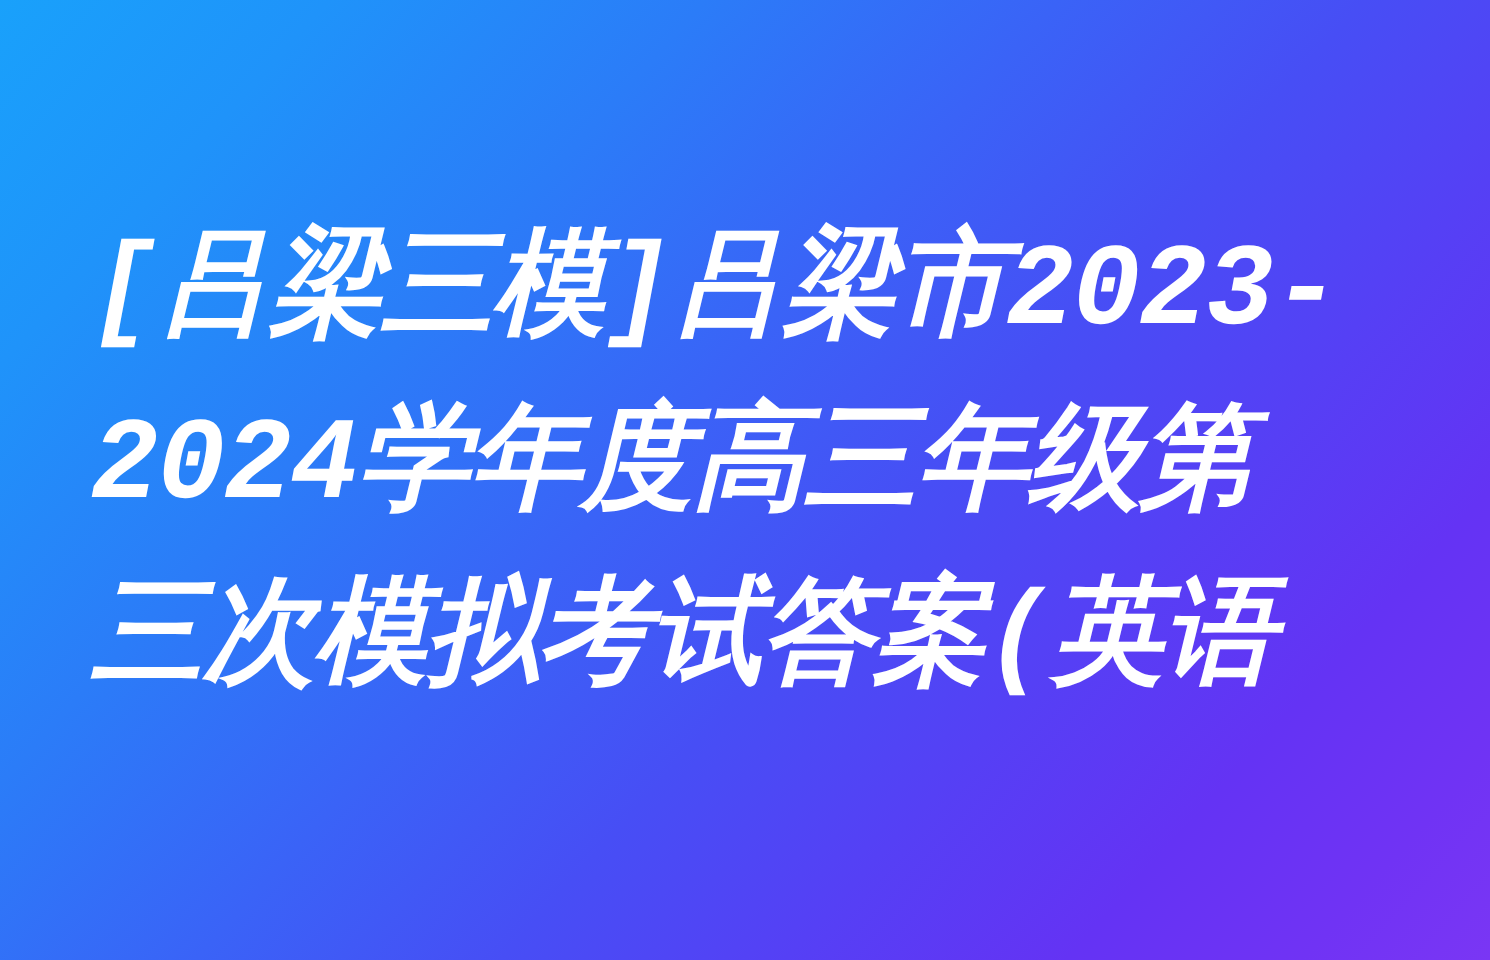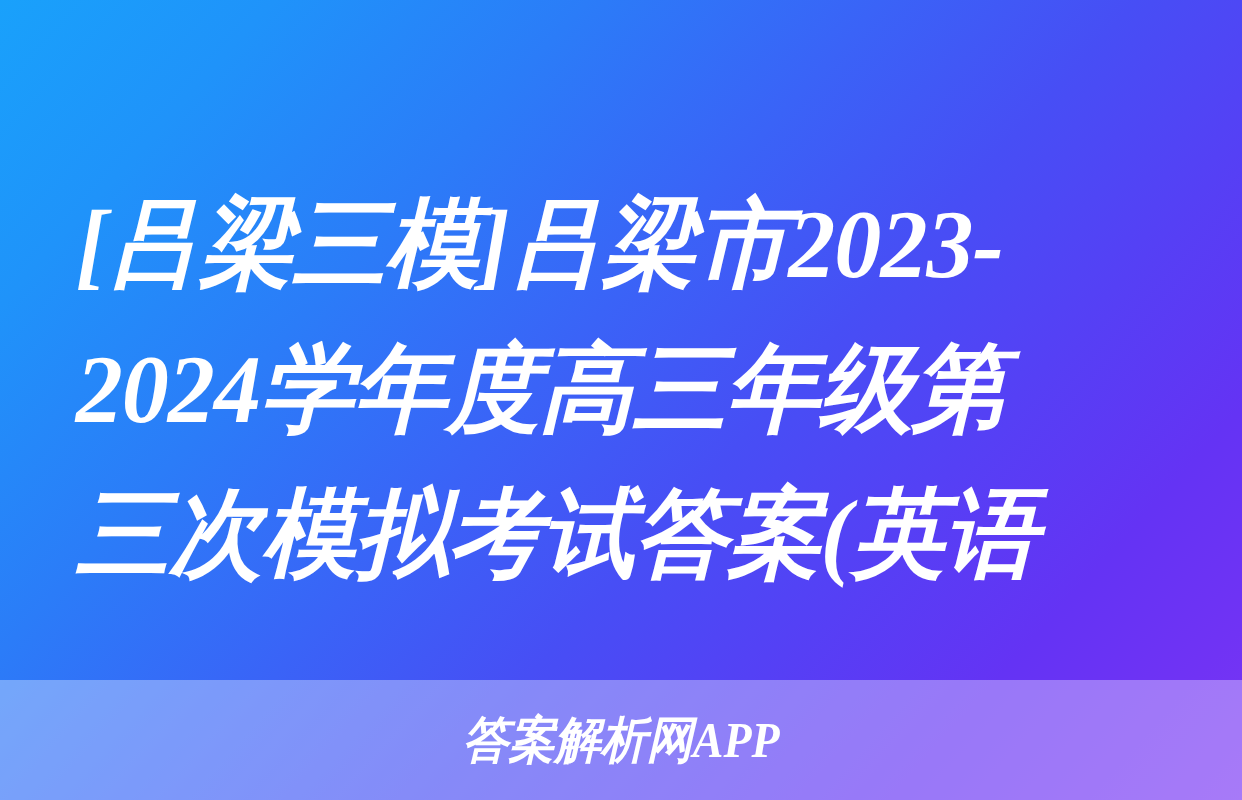--- a/index.html
+++ b/index.html
@@ -6,21 +6,21 @@
     margin: 0;
     padding: 0;
     background: #ffffff;
   }
 
   #screenshot {
     position: relative;
     width: 1242px;
     height: 800px;
     overflow: hidden;
-    font-family: Liberation Serif, serif;
+    font-family: Liberation Mono, monospace;
     
     background:
       linear-gradient(132deg,
         #19a1fb 0%,
         #1f93fa 14%,
         #2b7cf8 30%,
         #3a63f7 45%,
         #474ef5 58%,
         #5540f5 70%,
         #6433f4 82%,
@@ -81,17 +81,14 @@
 <body>
 
 <div id="screenshot">
 
   <div class="headline">
     <span class="headline-line">[吕梁三模]吕梁市2023-</span>
     <span class="headline-line">2024学年度高三年级第</span>
     <span class="headline-line">三次模拟考试答案(英语</span>
   </div>
 
-  <div class="watermark-bar">
-    <span class="watermark-text">答案解析网APP</span>
-  </div>
 
 </div>
 
 </body></html>

